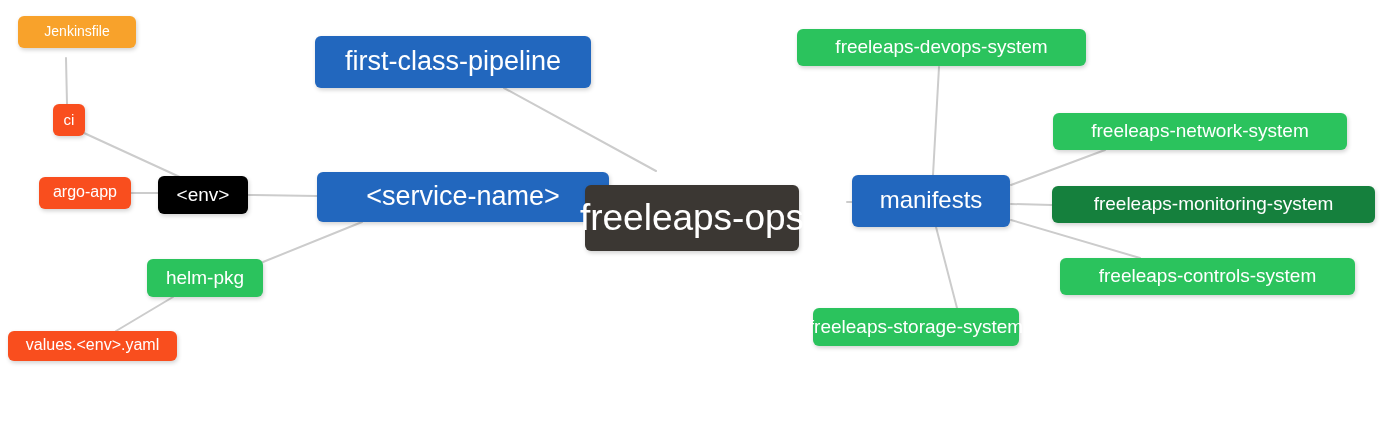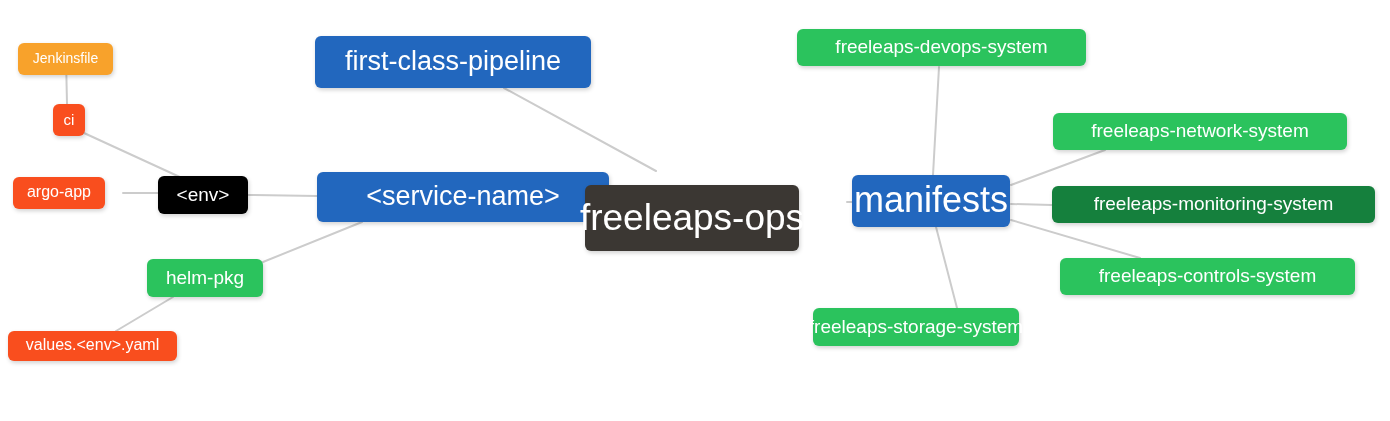--- a/index.html
+++ b/index.html
@@ -57,39 +57,39 @@
     <line x1="504" y1="88" x2="656" y2="171"></line>
     <line x1="565" y1="197" x2="585" y2="198"></line>
     <line x1="847" y1="202" x2="852" y2="202"></line>
     <line x1="933" y1="175" x2="939" y2="67"></line>
     <line x1="1011" y1="185" x2="1105" y2="150"></line>
     <line x1="1011" y1="204" x2="1052" y2="205"></line>
     <line x1="1011" y1="220" x2="1140" y2="258"></line>
     <line x1="936" y1="227" x2="957" y2="308"></line>
   </svg>
 
-  <div class="node" style="left: 18px; top: 43px; width: 95px; height: 32px; font-size: 14px; background-color: rgb(248, 162, 43);">Jenkinsfile</div>
+  <div class="node" style="left: 18px; top: 16px; width: 118px; height: 32px; font-size: 14px; background-color: rgb(248, 162, 43);">Jenkinsfile</div>
 
   <div class="node" style="left: 53px; top: 104px; width: 32px; height: 32px; font-size: 15px; background-color: rgb(249, 78, 30);">ci</div>
 
-  <div class="node" style="left: 13px; top: 177px; width: 92px; height: 32px; font-size: 16px; background-color: rgb(249, 78, 30);">argo-app</div>
+  <div class="node" style="left: 39px; top: 177px; width: 92px; height: 32px; font-size: 16px; background-color: rgb(249, 78, 30);">argo-app</div>
 
   <div class="node" style="left: 158px; top: 176px; width: 90px; height: 38px; font-size: 19px; background-color: #000000;">&lt;env&gt;</div>
 
   <div class="node" style="left: 147px; top: 259px; width: 116px; height: 38px; font-size: 19px; background-color: rgb(43, 195, 93);">helm-pkg</div>
 
   <div class="node" style="left: 8px; top: 331px; width: 169px; height: 30px; font-size: 16px; background-color: rgb(249, 78, 30);">values.&lt;env&gt;.yaml</div>
 
   <div class="node" style="left: 315px; top: 36px; width: 276px; height: 52px; font-size: 27px; background-color: rgb(34, 103, 190);">first-class-pipeline</div>
 
   <div class="node" style="left: 317px; top: 172px; width: 292px; height: 50px; font-size: 27px; background-color: rgb(34, 103, 190);">&lt;service-name&gt;</div>
 
   <div class="node" style="left: 585px; top: 185px; width: 214px; height: 66px; font-size: 37px; background-color: rgb(59, 55, 51);">freeleaps-ops</div>
 
-  <div class="node" style="left: 852px; top: 175px; width: 158px; height: 52px; font-size: 36px; background-color: rgb(34, 103, 190);">manifests</div>
+  <div class="node" style="left: 852px; top: 175px; width: 158px; height: 52px; font-size: 24px; background-color: rgb(34, 103, 190);">manifests</div>
 
   <div class="node" style="left: 797px; top: 29px; width: 289px; height: 37px; font-size: 19px; background-color: rgb(43, 195, 93);">freeleaps-devops-system</div>
 
   <div class="node" style="left: 1053px; top: 113px; width: 294px; height: 37px; font-size: 19px; background-color: rgb(43, 195, 93);">freeleaps-network-system</div>
 
   <div class="node" style="left: 1052px; top: 186px; width: 323px; height: 37px; font-size: 19px; background-color: #15803d;">freeleaps-monitoring-system</div>
 
   <div class="node" style="left: 1060px; top: 258px; width: 295px; height: 37px; font-size: 19px; background-color: rgb(43, 195, 93);">freeleaps-controls-system</div>
 
   <div class="node" style="left: 813px; top: 308px; width: 206px; height: 38px; font-size: 19px; background-color: rgb(43, 195, 93);">freeleaps-storage-system</div>

